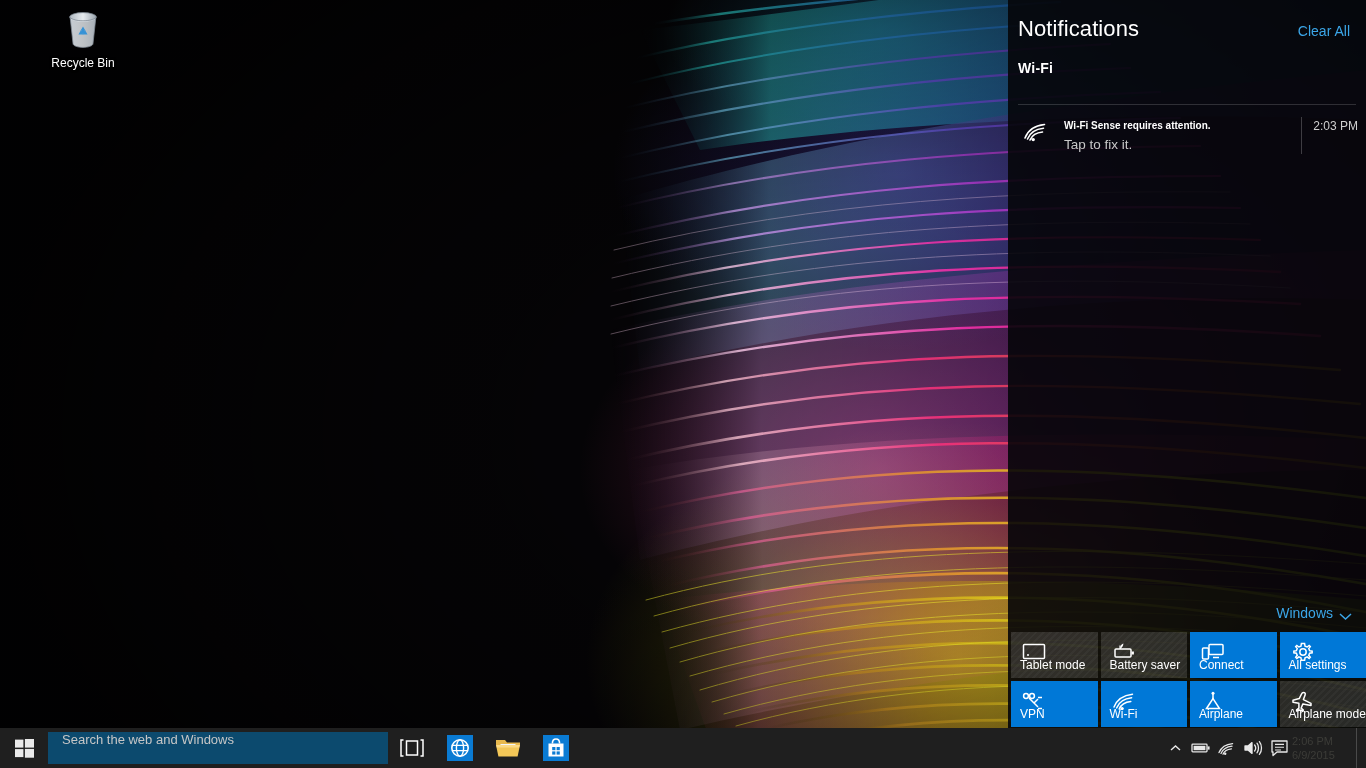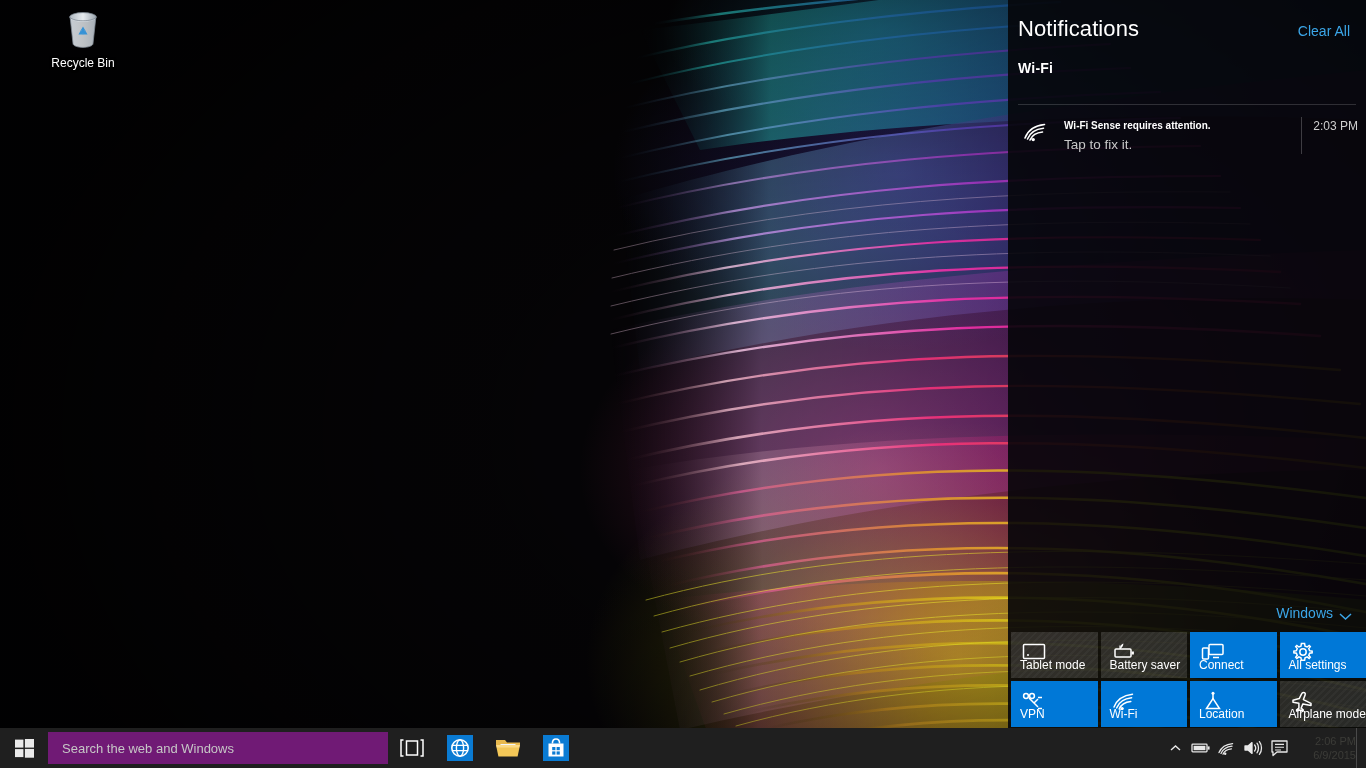--- a/index.html
+++ b/index.html
@@ -104,36 +104,36 @@
 
   
   #taskbar {
     position: absolute; left: 0; bottom: 0; width: 1366px; height: 40px;
     background: #1f1f1f; display: flex; align-items: stretch;
   }
   .start-btn {
     width: 48px; display: flex; align-items: center; justify-content: center; cursor: pointer;
   }
   .search-box {
-    width: 340px; margin: 4px 0; background: #701a75;
-    display: flex; align-items: center; padding-left: 14px; cursor: text;
+    width: 340px; margin: 4px 0; background: #0c4a6e;
+    display: flex; align-items: flex-start; padding-left: 14px; cursor: text;
   }
   .search-box .ph { color: #c6c6c6; font-size: 13px; }
   .tb-btn {
     width: 48px; display: flex; align-items: center; justify-content: center; cursor: pointer;
   }
   .tb-spacer { flex: 1; }
   .tray { display: flex; align-items: center; gap: 0; padding-right: 2px; }
   .tray-btn {
     width: 26px; height: 40px; display: flex; align-items: center; justify-content: center;
     cursor: pointer; color: #e8e8e8;
   }
   .tray-clock {
     width: 64px; height: 40px; display: flex; flex-direction: column;
-    align-items: flex-end; justify-content: center; cursor: pointer;
+    align-items: flex-start; justify-content: center; cursor: pointer;
     color: #3c3c38; font-size: 11px; line-height: 14px;
   }
   .show-desktop {
     width: 8px; height: 40px; border-left: 1px solid #4a4a4a; cursor: pointer;
   }
 </style>
 </head>
 <body>
 
 <div id="screen">
@@ -369,21 +369,21 @@
         </svg>
         <div class="tlbl">Wi-Fi</div>
       </div>
 
       <div class="tile on">
         <svg class="ticon" viewBox="0 0 26 22" fill="none" stroke="#fff" stroke-width="1.5">
           <path d="M13,3.6 L13,10"></path>
           <circle cx="13" cy="3.2" r="1.5" fill="#fff" stroke="none"></circle>
           <path d="M6.5,18.5 L13,8.6 L19.5,18.5 Z"></path>
         </svg>
-        <div class="tlbl">Location</div>
+        <div class="tlbl">Airplane</div>
       </div>
 
       <div class="tile off">
         <svg class="ticon" viewBox="0 0 26 22" fill="none" stroke="#fff" stroke-width="1.5" stroke-linejoin="round">
           <path d="M13.5,2.5 C15,2.5 15.6,3.6 15.1,5 L13.4,9.6 L21,13.4 L21,15.6 L12.9,13.9 L11.1,18.2 L13.2,19.9 L13.2,21 L9.6,20 L6.6,21 L6.6,19.9 L8.9,18.2 L8.9,13.3 L3,12.2 L3,10.2 L9.2,8.6 L11.6,3.9 C12,3 12.6,2.5 13.5,2.5 Z"></path>
         </svg>
         <div class="tlbl">Airplane mode</div>
       </div>
 
     </div>

